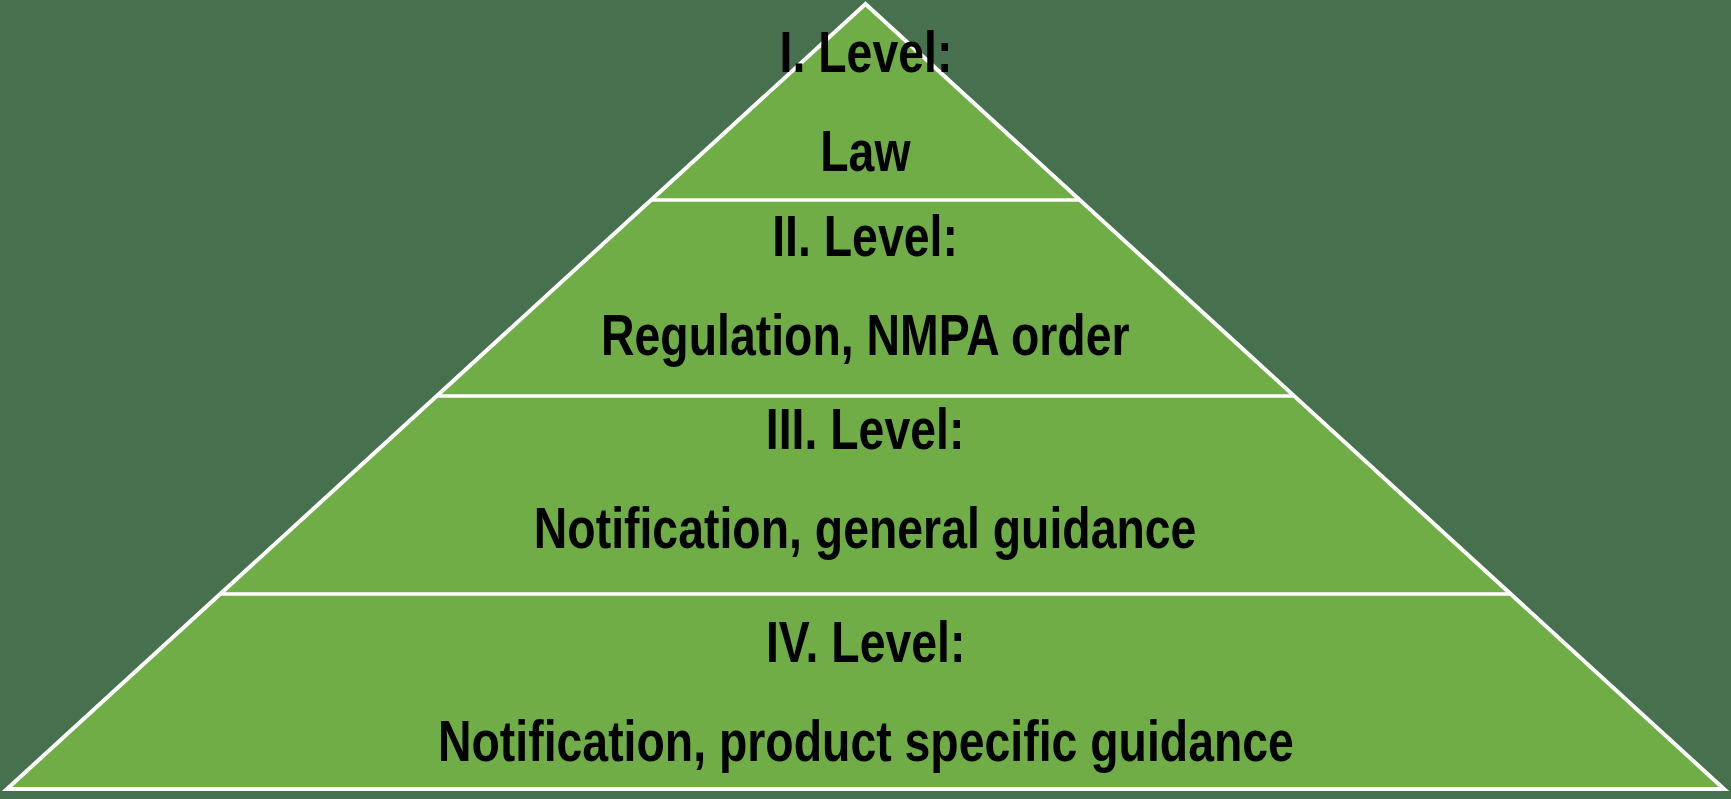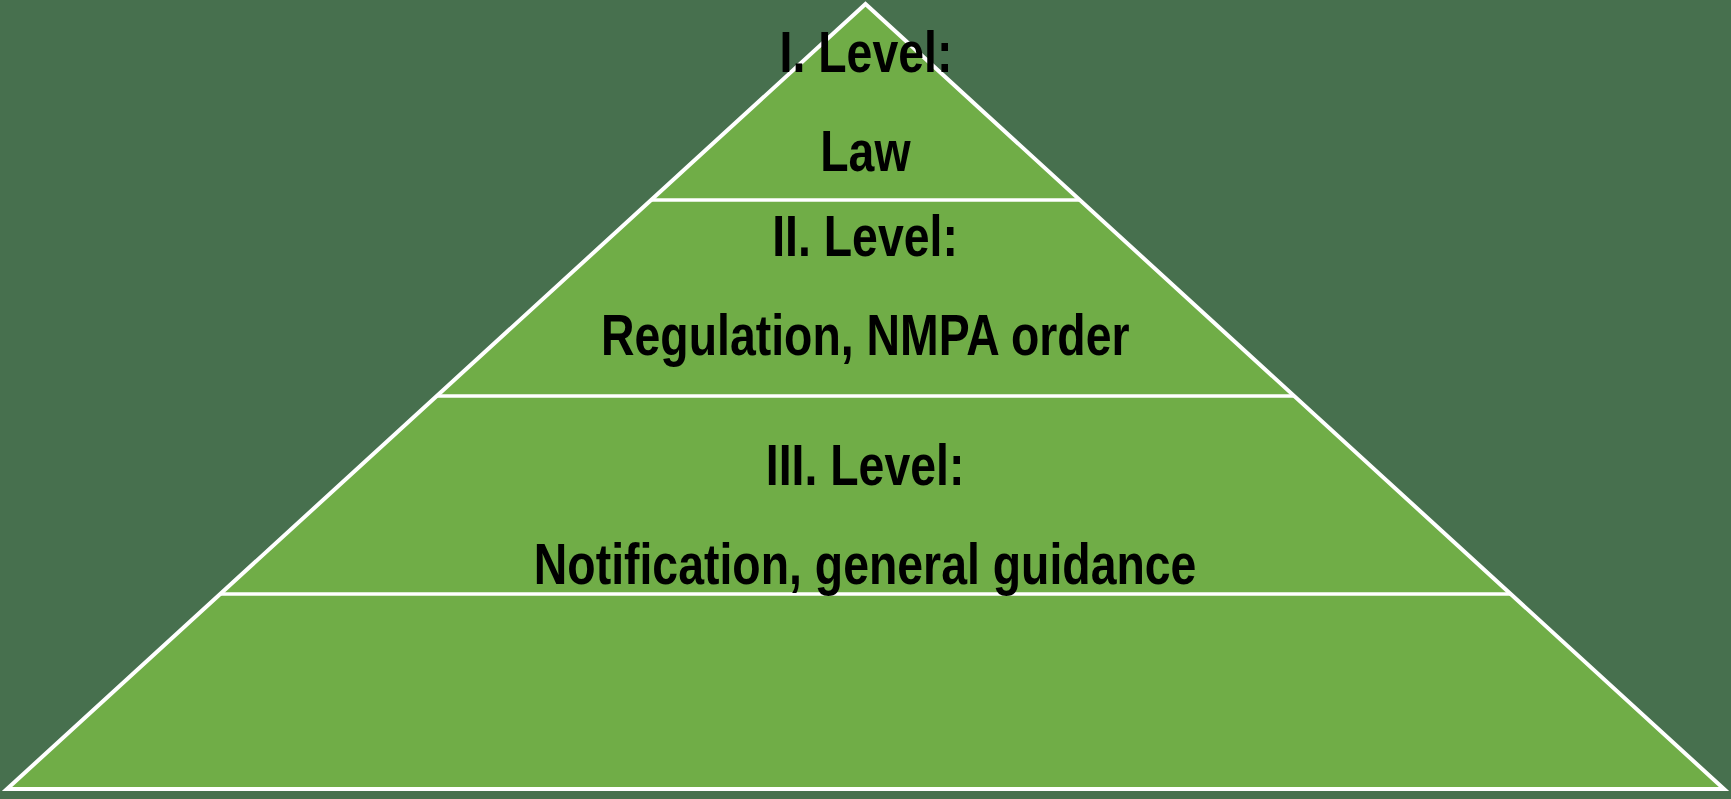--- a/index.html
+++ b/index.html
@@ -35,21 +35,21 @@
     width: 100%;
     display: flex;
     flex-direction: column;
     align-items: center;
     justify-content: center;
     gap: 32px;
     pointer-events: none;
   }
   .band-1 { top: 4px;   height: 196px; }
   .band-2 { top: 187px; height: 197px; }
-  .band-3 { top: 416px; height: 198px; }
+  .band-3 { top: 380px; height: 198px; }
   .band-4 { top: 594px; height: 195px; }
   .line {
     display: inline-block;
     font-size: 58px;
     line-height: 1.15;
     font-weight: 700;
     color: var(--text, #000000);
     white-space: nowrap;
     transform: scaleX(0.8);
     transform-origin: 50% 50%;
@@ -76,14 +76,18 @@
   <div class="band band-2">
     <span class="line">II. Level:</span>
     <span class="line">Regulation, NMPA order</span>
   </div>
 
   <div class="band band-3">
     <span class="line">III. Level:</span>
     <span class="line">Notification, general guidance</span>
   </div>
 
+  <div class="band band-4">
+    <span class="line">IV. Level:</span>
+    <span class="line">Notification, product specific guidance</span>
+  </div>
 
 </div>
 
 </body></html>

